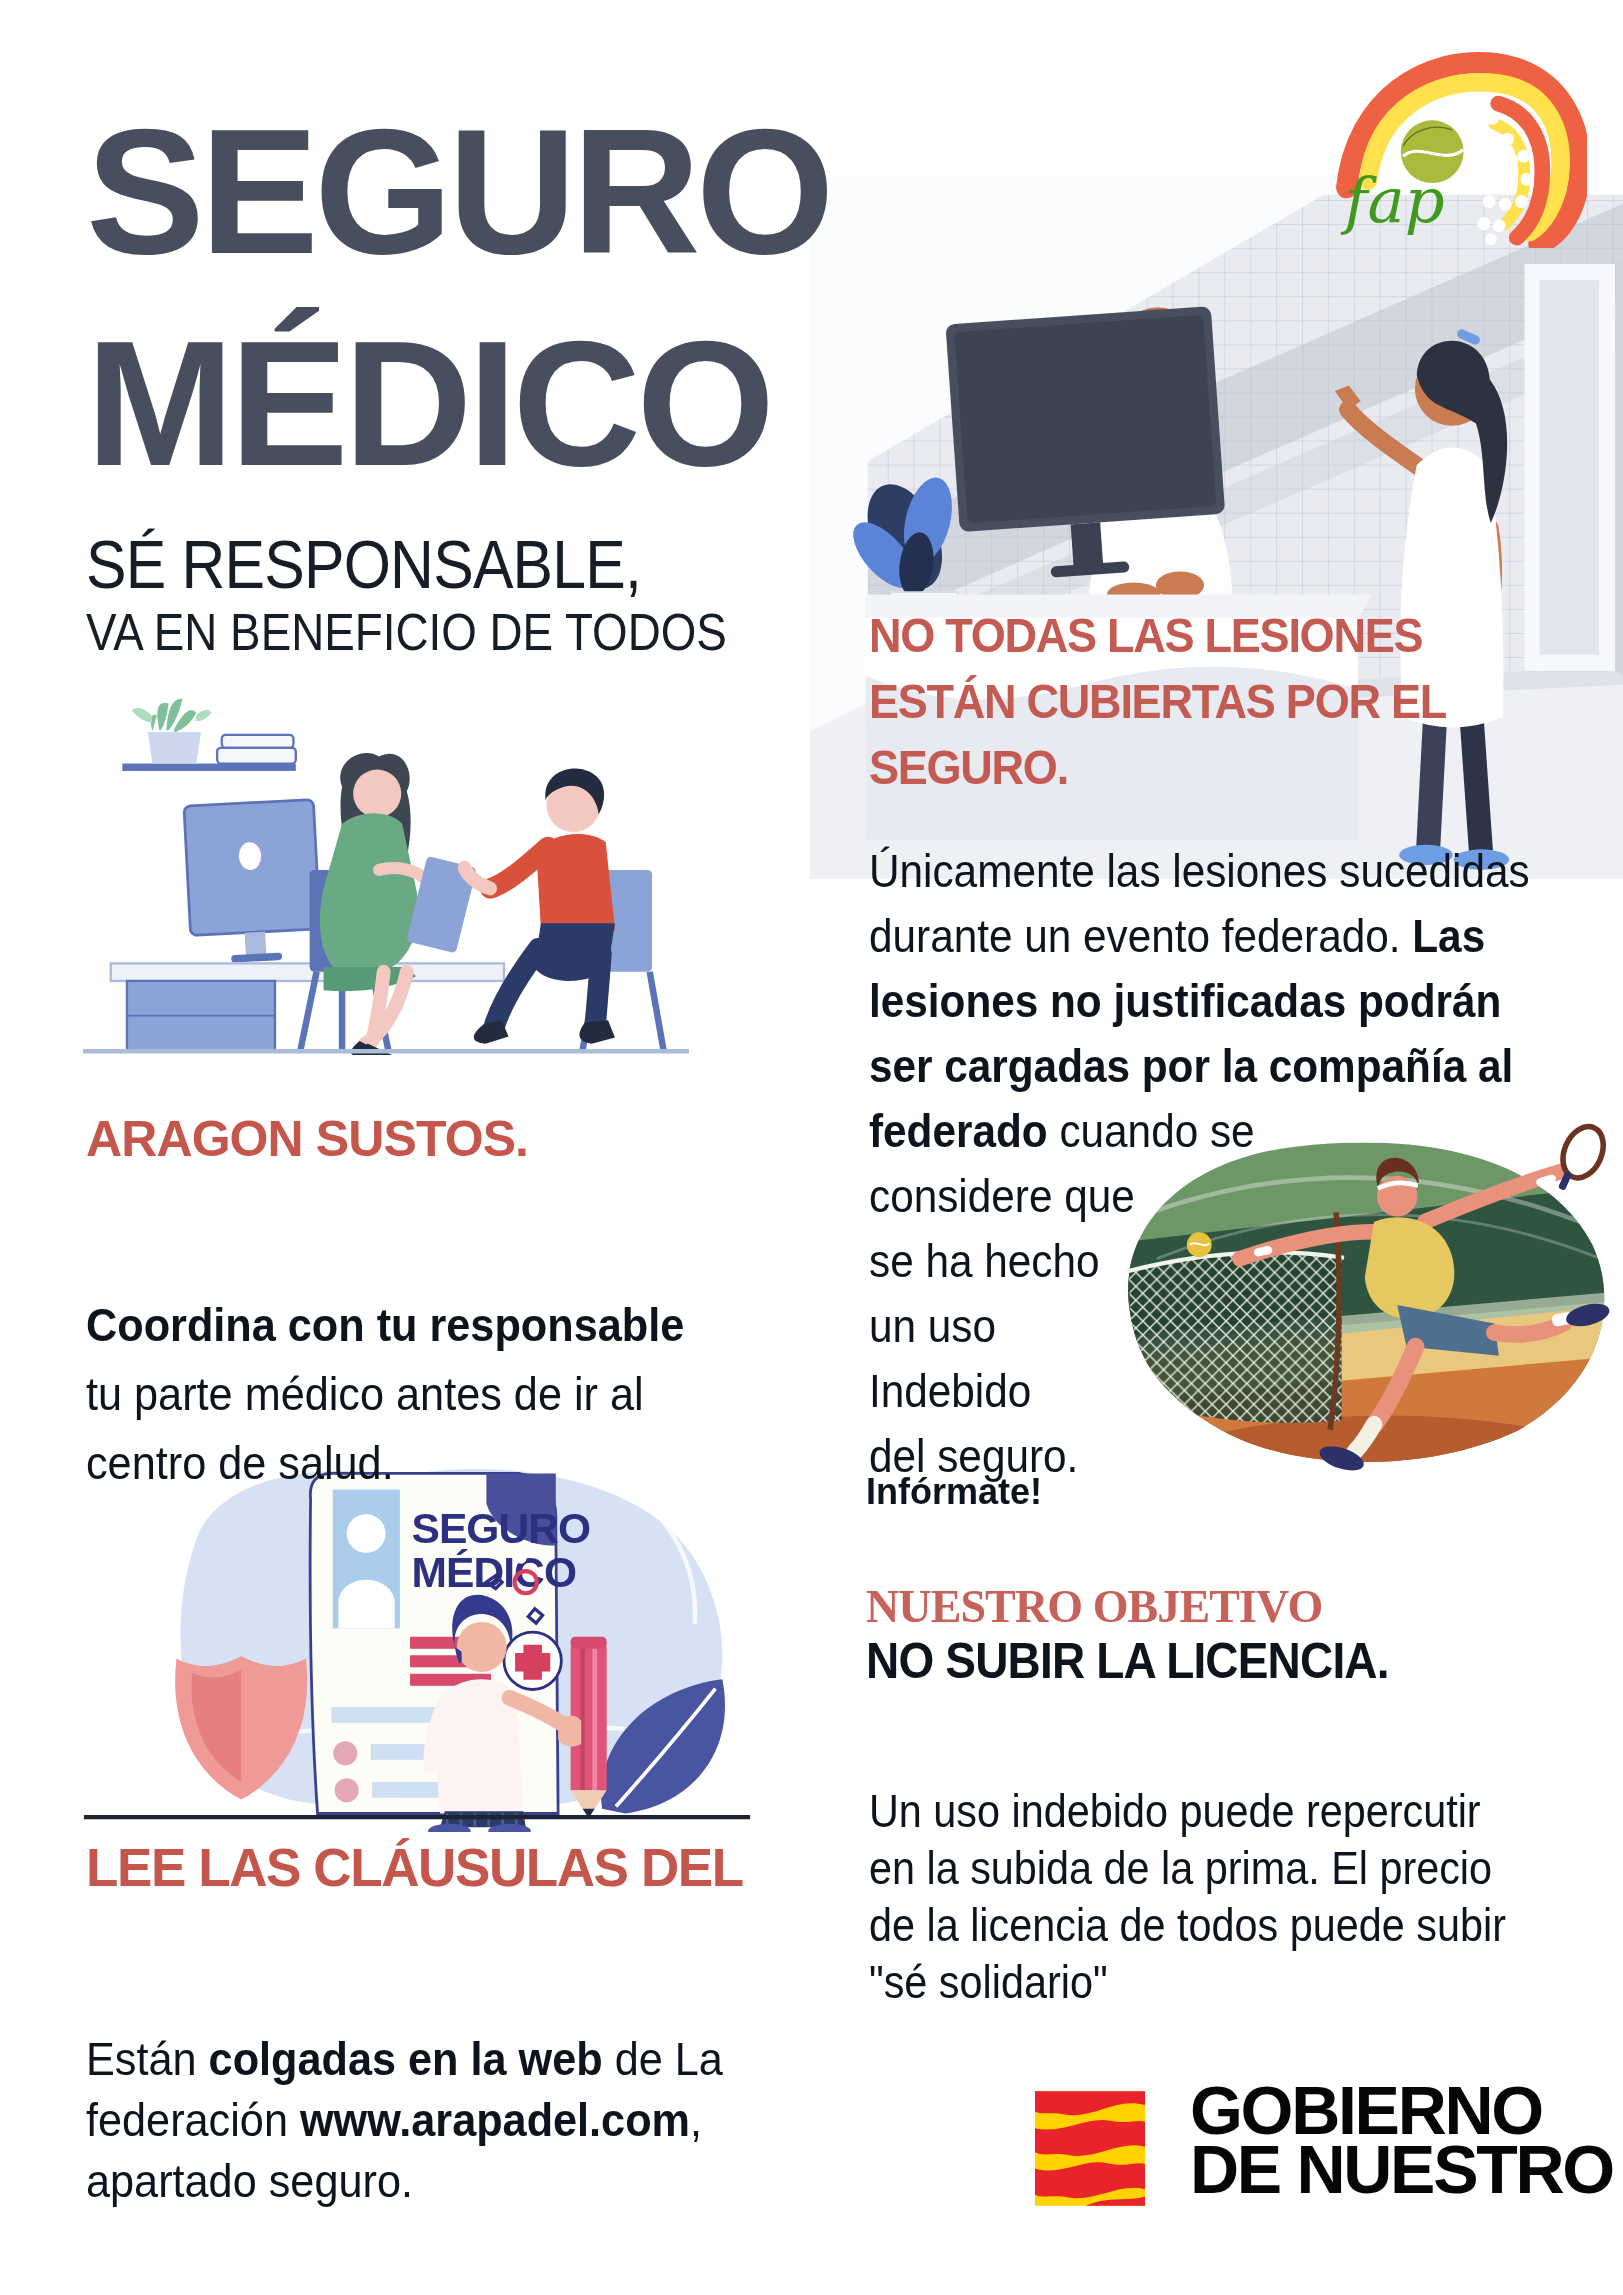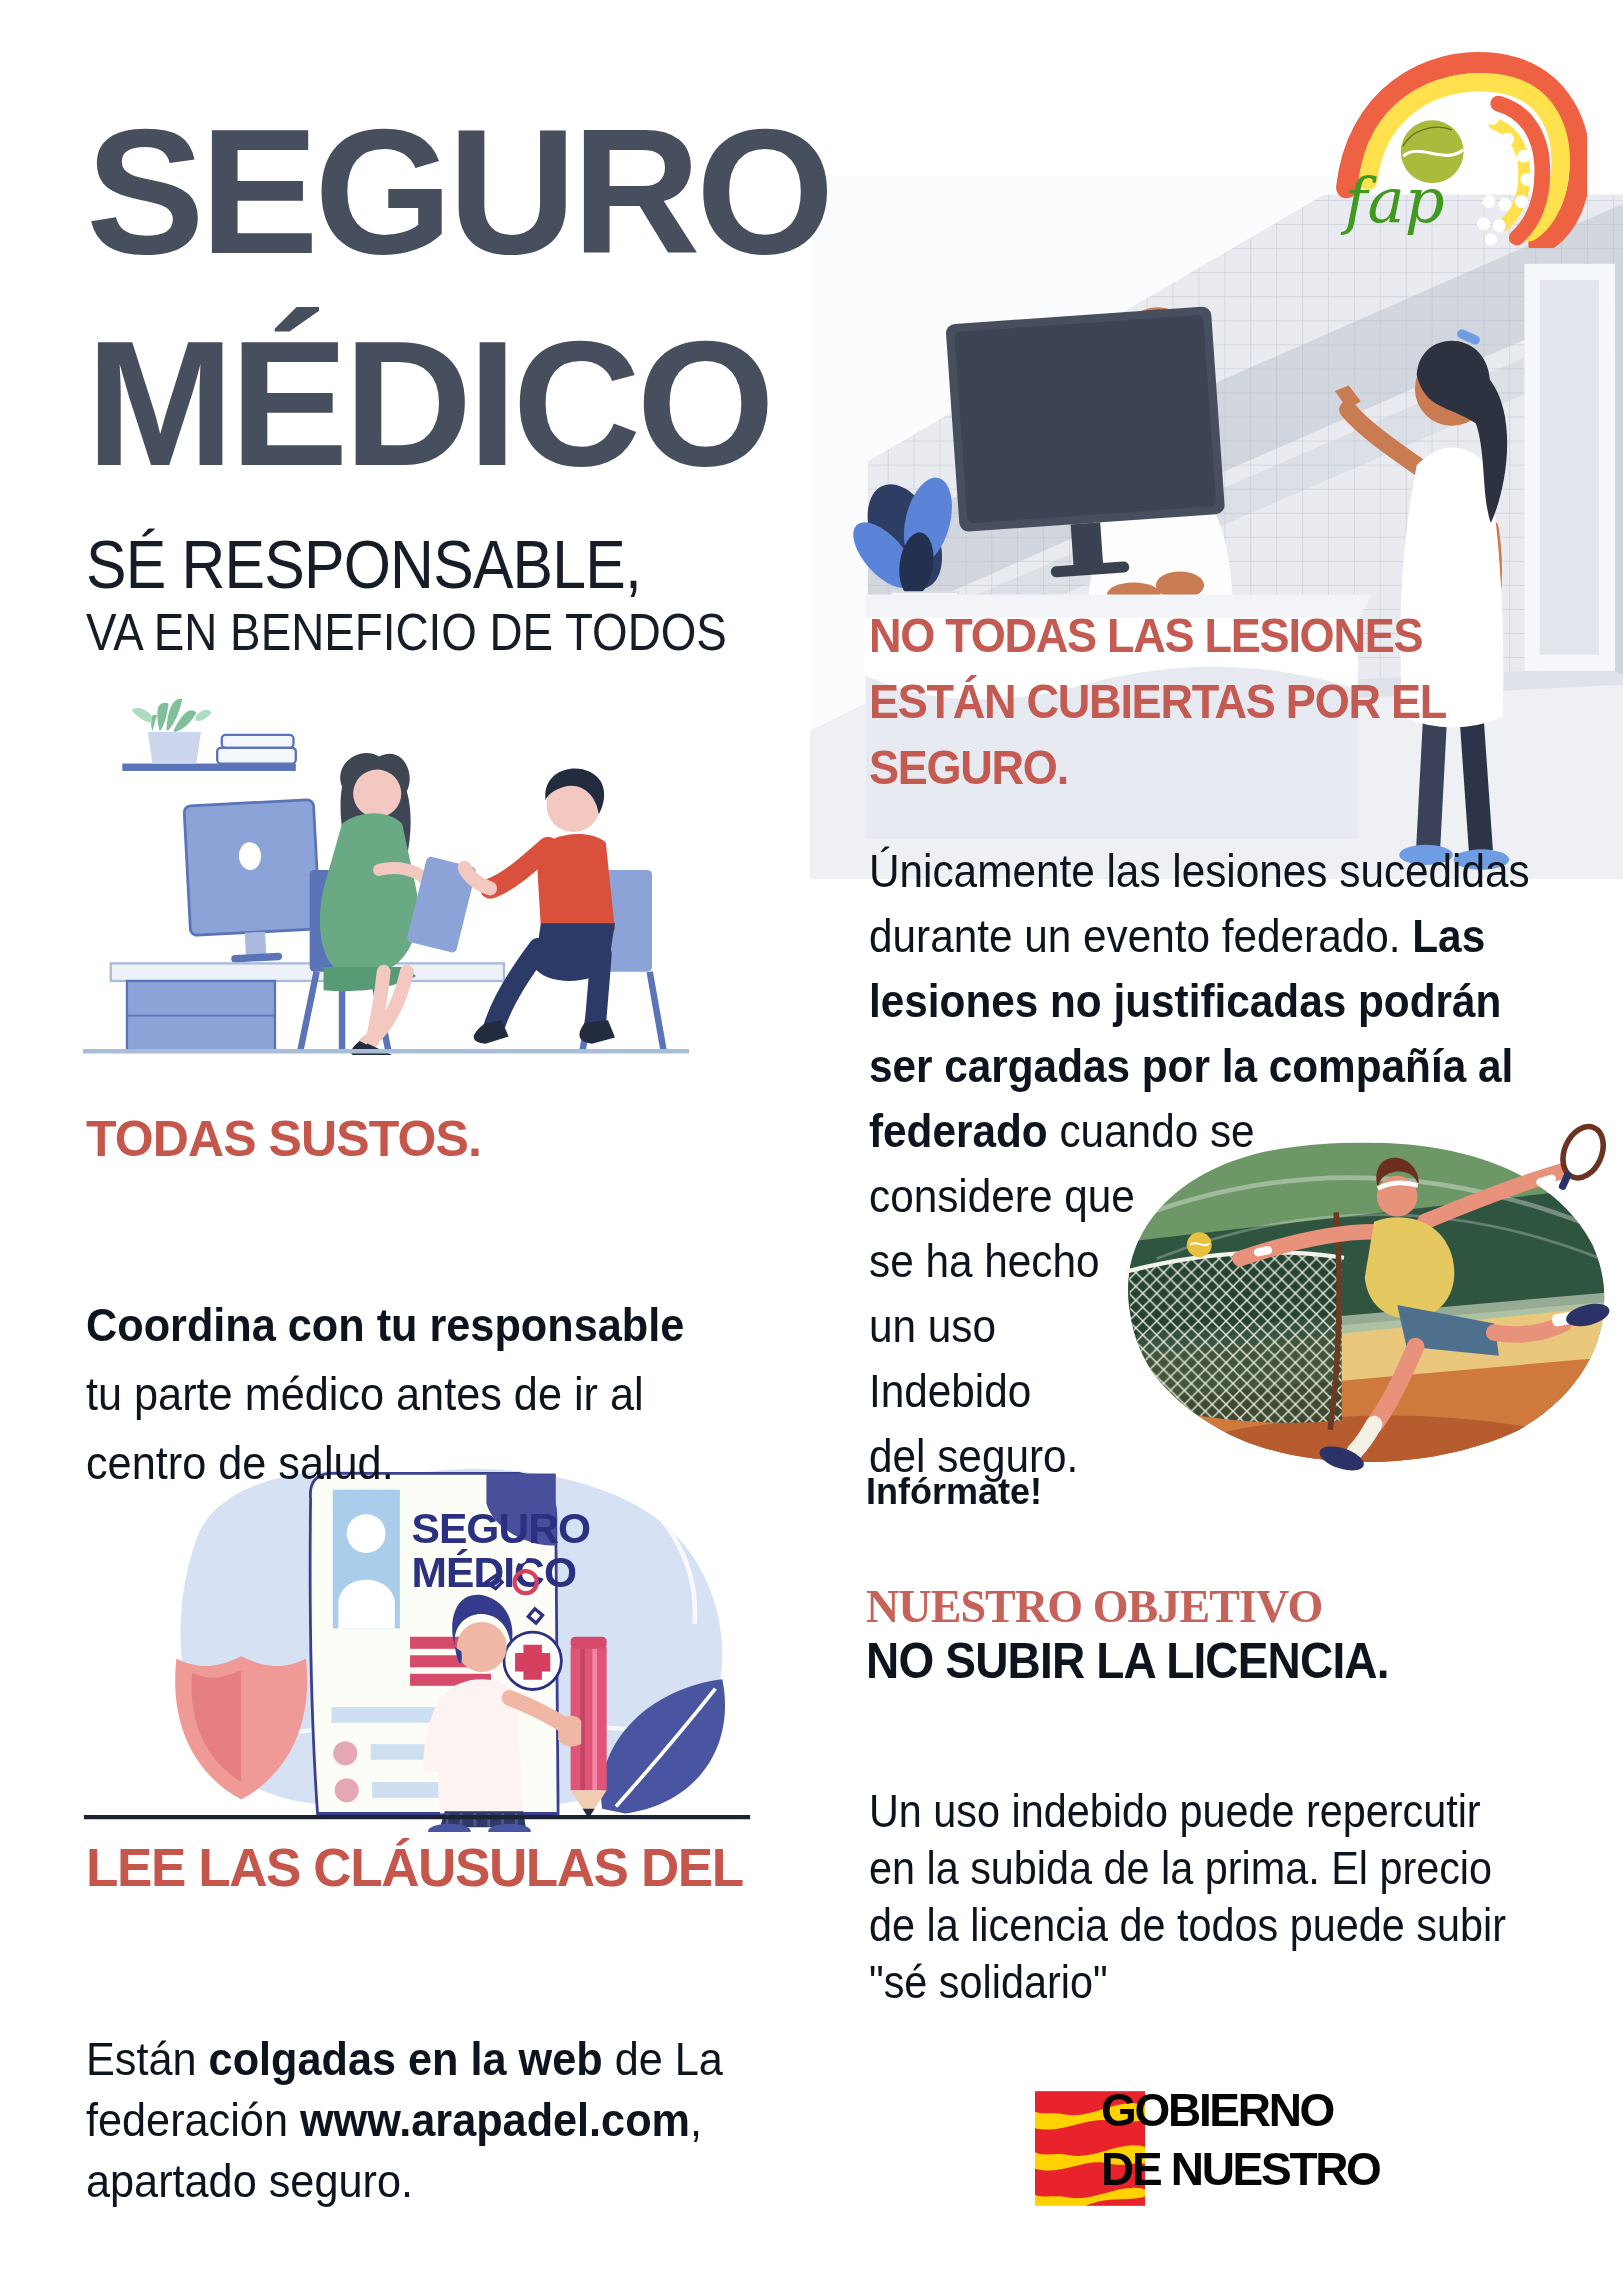--- a/index.html
+++ b/index.html
@@ -283,21 +283,21 @@
     <path d="M880,470 C850,460 830,440 825,425" stroke="#f2c8c0" stroke-width="30" fill="none" stroke-linecap="round"></path>
     <path d="M990,545 L1150,545 L1135,640 C1100,680 1000,680 975,640 Z" fill="#2c3a68"></path>
     <path d="M985,600 C940,660 905,720 890,765 M1120,610 C1115,680 1110,730 1108,760" stroke="#2c3a68" stroke-width="46" fill="none" stroke-linecap="round"></path>
     <path d="M868,762 Q820,800 870,806 L920,790 L905,755 Z" fill="#232b3f"></path>
     <path d="M1085,760 Q1055,800 1100,806 L1150,792 L1135,755 Z" fill="#232b3f"></path>
   </g>
   <line x1="0" y1="822" x2="1310" y2="822" stroke="#a9bcd8" stroke-width="10"></line>
 </svg>
 </div>
 
-<div class="abs z2 nowrap" style="left:86px;top:1110px;font-size:50px;font-weight:bold;color:#c4564c;letter-spacing:-0.9px;">TODAS SUSTOS.</div>
+<div class="abs z2 nowrap" style="left:86px;top:1110px;font-size:50px;font-weight:bold;color:#c4564c;letter-spacing:-0.9px;">ARAGON SUSTOS.</div>
 
 <div class="abs z2 body-text sx92" style="left:86px;top:1290px;line-height:69px;">
     <div class="ln"><span class="b">Coordina con tu responsable</span></div>
     <div class="ln"><span>tu parte médico antes de ir al</span></div>
     <div class="ln"><span>centro de salud.</span></div>
   </div>
 
 <div class="abs" style="left:79px;top:1448px;">
 <svg width="676" height="384" viewBox="0 0 1460 830">
   <path d="M260,180 C320,60 520,30 700,60 C900,20 1180,60 1300,200 C1420,340 1420,560 1300,670 C1150,790 850,800 650,760 C450,800 300,720 260,600 C200,480 210,300 260,180 Z" fill="#d6e2f4"></path>
@@ -380,17 +380,17 @@
 
 <div class="abs z2" style="left:1035px;top:2091px;">
   <svg width="110" height="115" viewBox="0 0 238 248">
     <rect x="0" y="0" width="238" height="248" fill="#ffd200"></rect>
     <path d="M0,0 H238 V30 C175,12 125,62 62,50 C36,44 16,52 0,44 Z" fill="#e8232b"></path>
     <path d="M0,80 C60,94 112,54 162,64 C200,72 222,60 238,66 V120 C180,106 132,150 72,138 C42,132 18,142 0,132 Z" fill="#e8232b"></path>
     <path d="M0,168 C55,184 107,144 157,156 C198,166 222,150 238,158 V212 C182,198 132,240 72,230 C42,224 18,232 0,224 Z" fill="#e8232b"></path>
     <path d="M110,248 C160,226 200,240 238,228 V248 Z" fill="#e8232b"></path>
   </svg>
 </div>
-<div class="abs z2" style="left:1101px;top:2081px;font-weight:bold;color:#060606;font-size:46px;line-height:59px;letter-spacing:-2.3px;white-space:nowrap;">
+<div class="abs z2" style="left:1190px;top:2081px;font-weight:bold;color:#060606;font-size:68px;line-height:59px;letter-spacing:-2.3px;white-space:nowrap;">
   <div>GOBIERNO</div>
   <div>DE NUESTRO</div>
 </div>
 
 
 </body></html>

